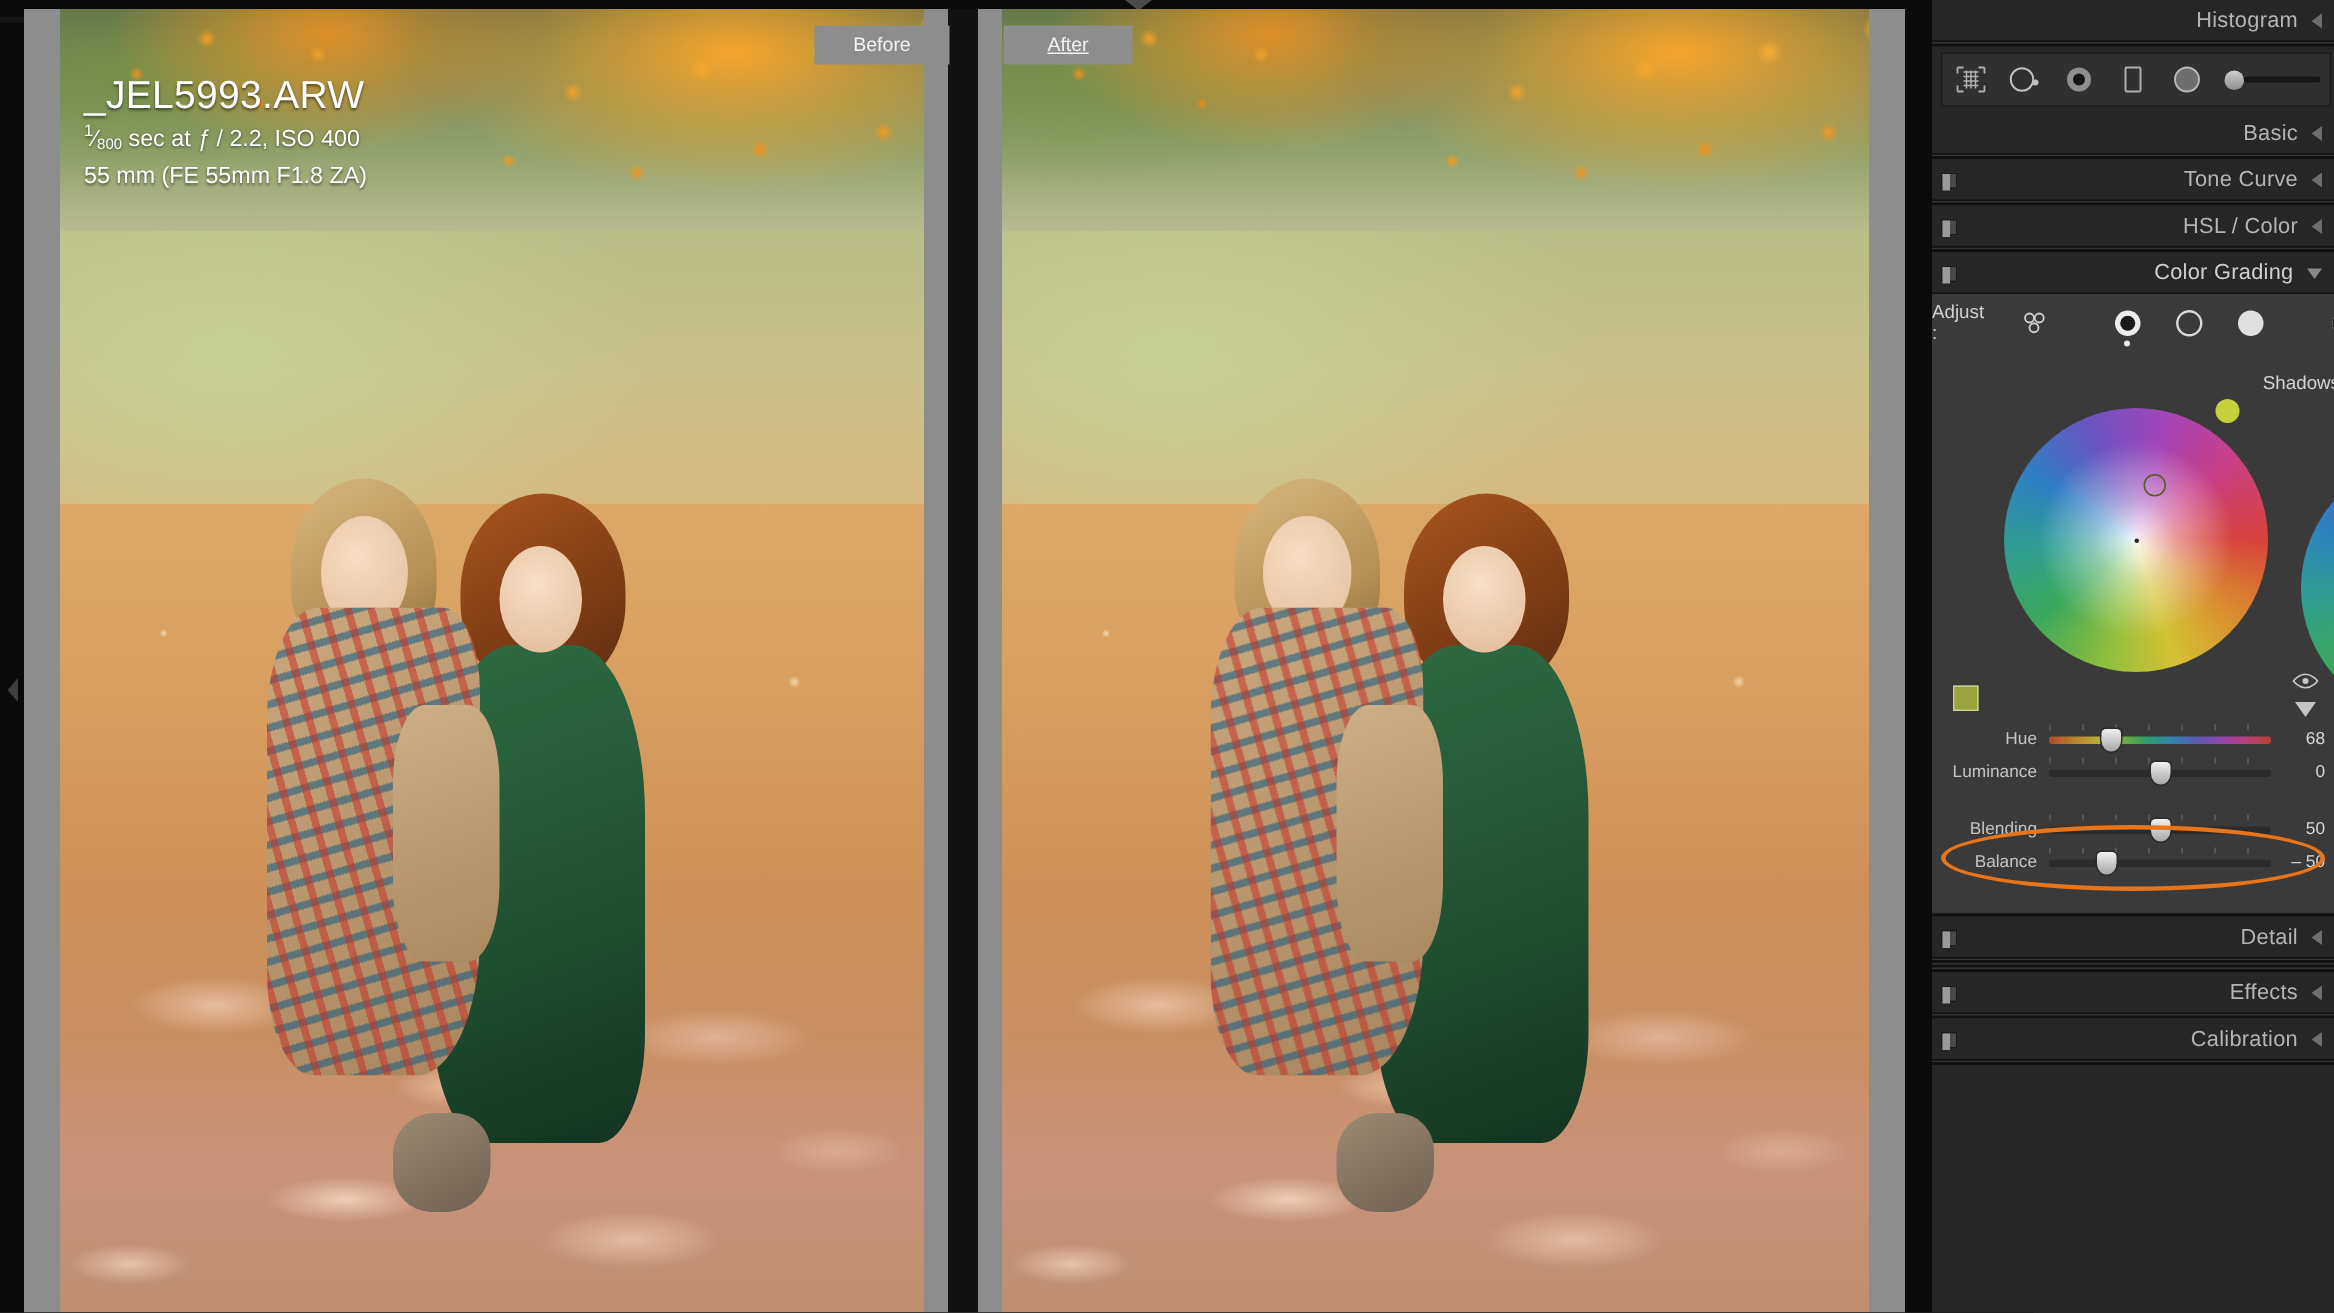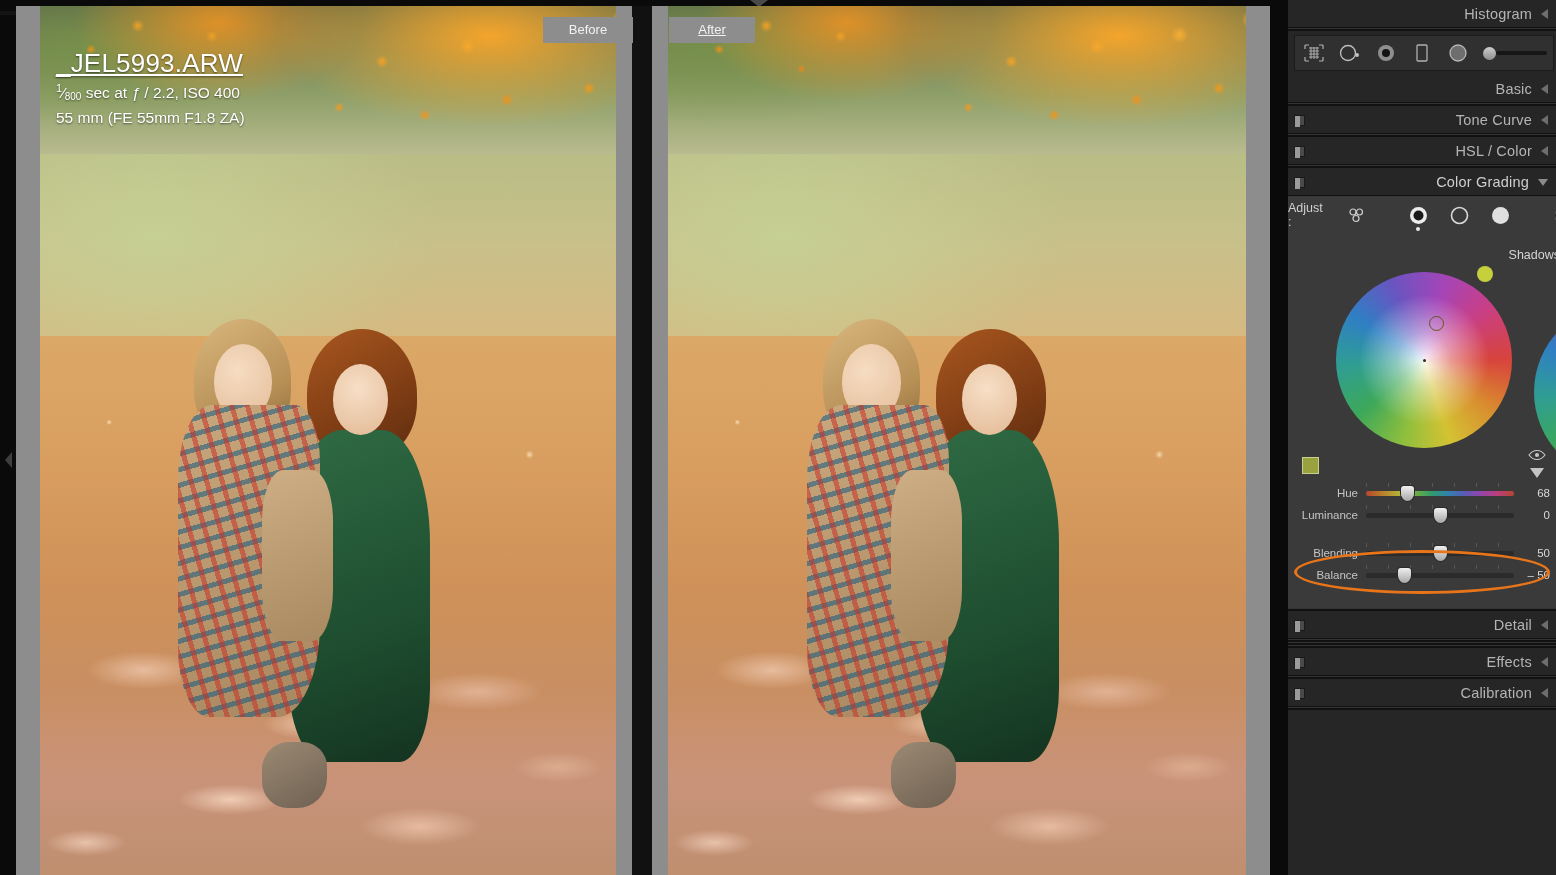--- a/index.html
+++ b/index.html
@@ -166,21 +166,21 @@
     padding: 0 12px; text-align: center;
   }
   .pane-label.before { left: 527px; width: 90px; }
   .pane-label.after  { left: 653px; width: 86px; text-decoration: underline; }
 
   
   .meta {
     position: absolute; left: 40px; top: 42px; color: #ffffff;
     text-shadow: 0 1px 2px rgba(0,0,0,.55); pointer-events: none;
   }
-  .meta .fname { font-size: 26px; letter-spacing: .2px; line-height: 30px; text-decoration: underline; }
+  .meta .fname { font-size: 26px; letter-spacing: .2px; line-height: 30px; }
   .meta .line { font-size: 15.5px; line-height: 21px; }
   .meta .frac { font-size: 15.5px; }
   .meta .frac sup { font-size: 11px; }
   .meta .frac sub { font-size: 10px; vertical-align: -2px; }
   .meta .ital { font-style: italic; }
 
   
   .rpanel {
     position: absolute; left: 1288px; top: 0; width: 272px; height: 875px;
     background: #262626;

